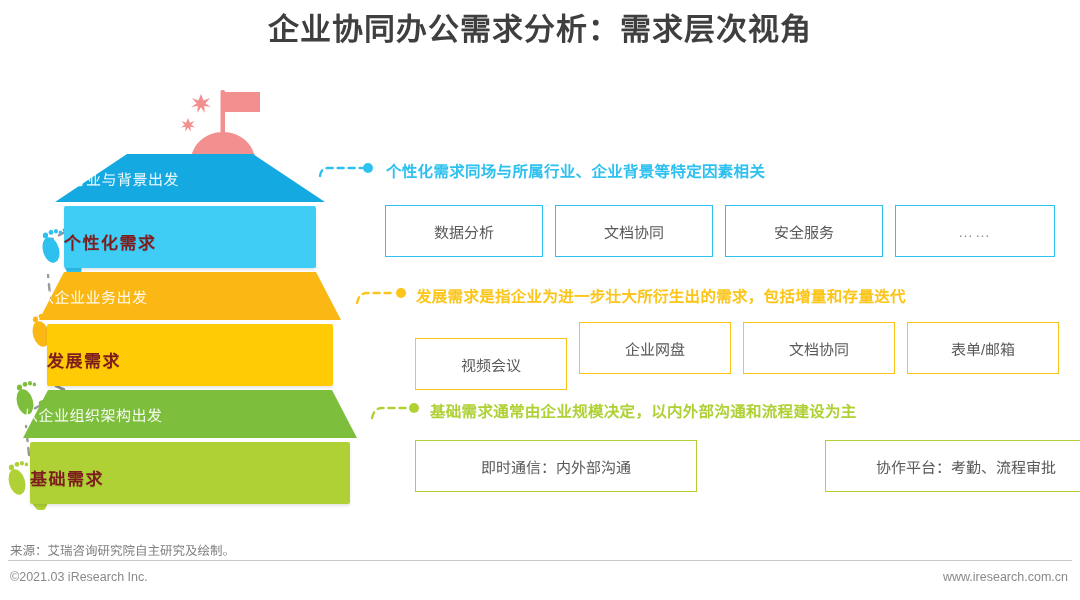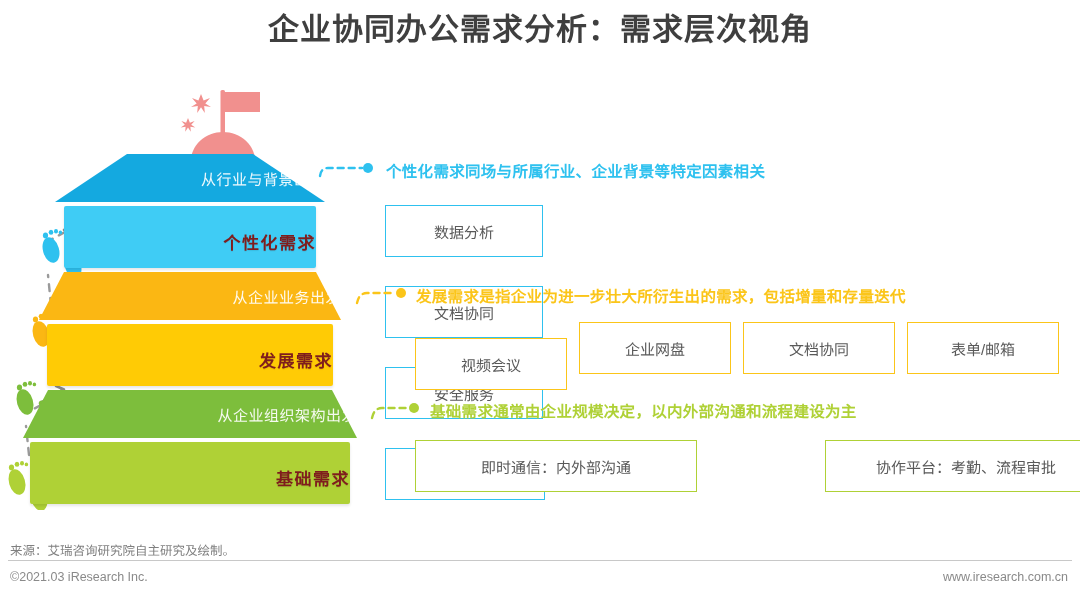--- a/index.html
+++ b/index.html
@@ -56,21 +56,21 @@
     position: absolute;
     left: 55px;
     top: 140px;
     width: 340px;
     height: 380px;
   }
   .pyr-layer {
     position: absolute;
     display: flex;
     align-items: center;
-    justify-content: flex-end;
+    justify-content: flex-start;
   }
   .pyr-cap-label {
     position: relative;
     color: rgba(255,255,255,0.92);
     font-size: 15px;
     font-weight: normal;
     letter-spacing: 0.5px;
     white-space: nowrap;
     pointer-events: none;
   }
@@ -258,21 +258,21 @@
   </div>
 
   <div class="connector" style="left:318px; top:158px; width:62px;">
     <svg width="62" height="20" viewBox="0 0 62 20" xmlns="http://www.w3.org/2000/svg">
       <path d="M2 18 Q3 10 10 10 L44 10" fill="none" stroke="#2ec1ef" stroke-width="2.4" stroke-dasharray="6 5" stroke-linecap="round"></path>
       <circle cx="50" cy="10" r="5" fill="#2ec1ef"></circle>
     </svg>
   </div>
   <div class="group-headline" style="left:386px; top:159px; color:#2ec1ef;">个性化需求同场与所属行业、企业背景等特定因素相关</div>
 
-  <div class="cards" style="left:385px; top:205px; gap:29px;flex-direction:column;">
+  <div class="cards" style="left:385px; top:205px; gap:12px;">
     <div class="card" style="width:158px; border-color:#2ec1ef;">
       <span>数据分析</span>
     </div>
     <div class="card" style="width:158px; border-color:#2ec1ef;">
       <span>文档协同</span>
     </div>
     <div class="card" style="width:158px; border-color:#2ec1ef;">
       <span>安全服务</span>
     </div>
     <div class="card dots" style="width:160px; border-color:#2ec1ef;">

